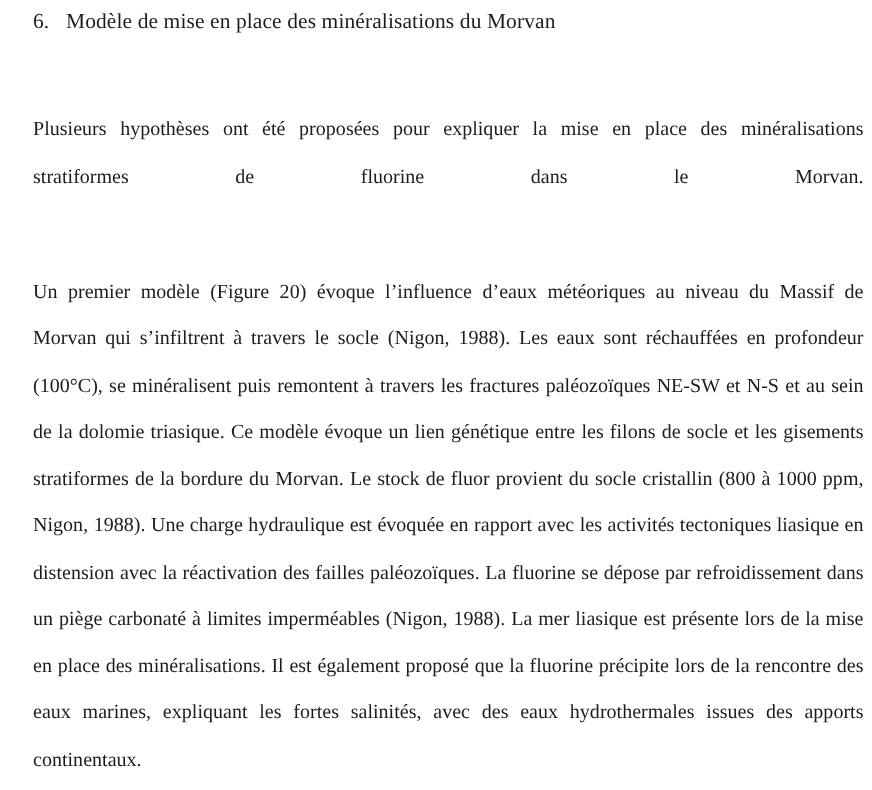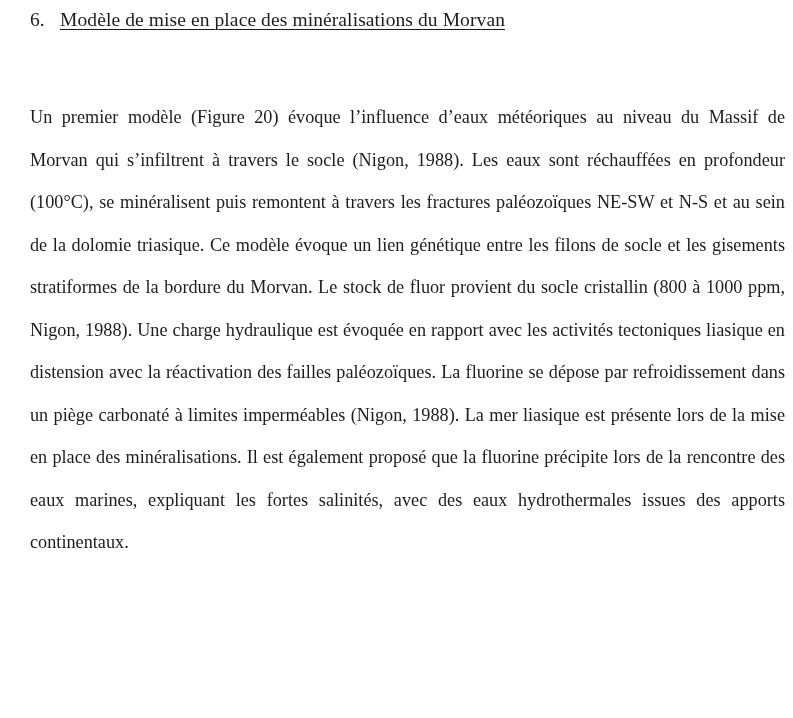--- a/index.html
+++ b/index.html
@@ -37,21 +37,20 @@
     line-height: 28px;
     letter-spacing: 0.1px;
   }
   .heading-number {
     flex: 0 0 auto;
     width: 30px;
     font-size: 19.5px;
   }
   .heading-title {
     flex: 0 1 auto;
-    text-decoration: underline;
     text-underline-offset: 3px;
     text-decoration-thickness: 1px;
     font-size: 19.5px;
     white-space: nowrap;
   }
 
   
   .body-block {
     position: absolute;
     left: 30px;
@@ -83,16 +82,17 @@
 <body>
 
 <div class="page">
 
   <div class="heading">
     <span class="heading-number">6.</span>
     <span class="heading-title">Modèle de mise en place des minéralisations du Morvan</span>
   </div>
 
   <div class="body-block">
+    <p class="para">Plusieurs hypothèses ont été proposées pour expliquer la mise en place des minéralisations stratiformes de fluorine dans le Morvan.</p>
     <p class="para">Un premier modèle (Figure 20) évoque l’influence d’eaux météoriques au niveau du Massif de Morvan qui s’infiltrent à travers le socle (Nigon, 1988). Les eaux sont réchauffées en profondeur (100°C), se minéralisent puis remontent à travers les fractures paléozoïques NE-SW et N-S et au sein de la dolomie triasique. Ce modèle évoque un lien génétique entre les filons de socle et les gisements stratiformes de la bordure du Morvan. Le stock de fluor provient du socle cristallin (800 à 1000 ppm, Nigon, 1988). Une charge hydraulique est évoquée en rapport avec les activités tectoniques liasique en distension avec la réactivation des failles paléozoïques. La fluorine se dépose par refroidissement dans un piège carbonaté à limites imperméables (Nigon, 1988). La mer liasique est présente lors de la mise en place des minéralisations. Il est également proposé que la fluorine précipite lors de la rencontre des eaux marines, expliquant les fortes salinités, avec des eaux hydrothermales issues des apports continentaux.</p>
   </div>
 
 </div>
 
 </body></html>

